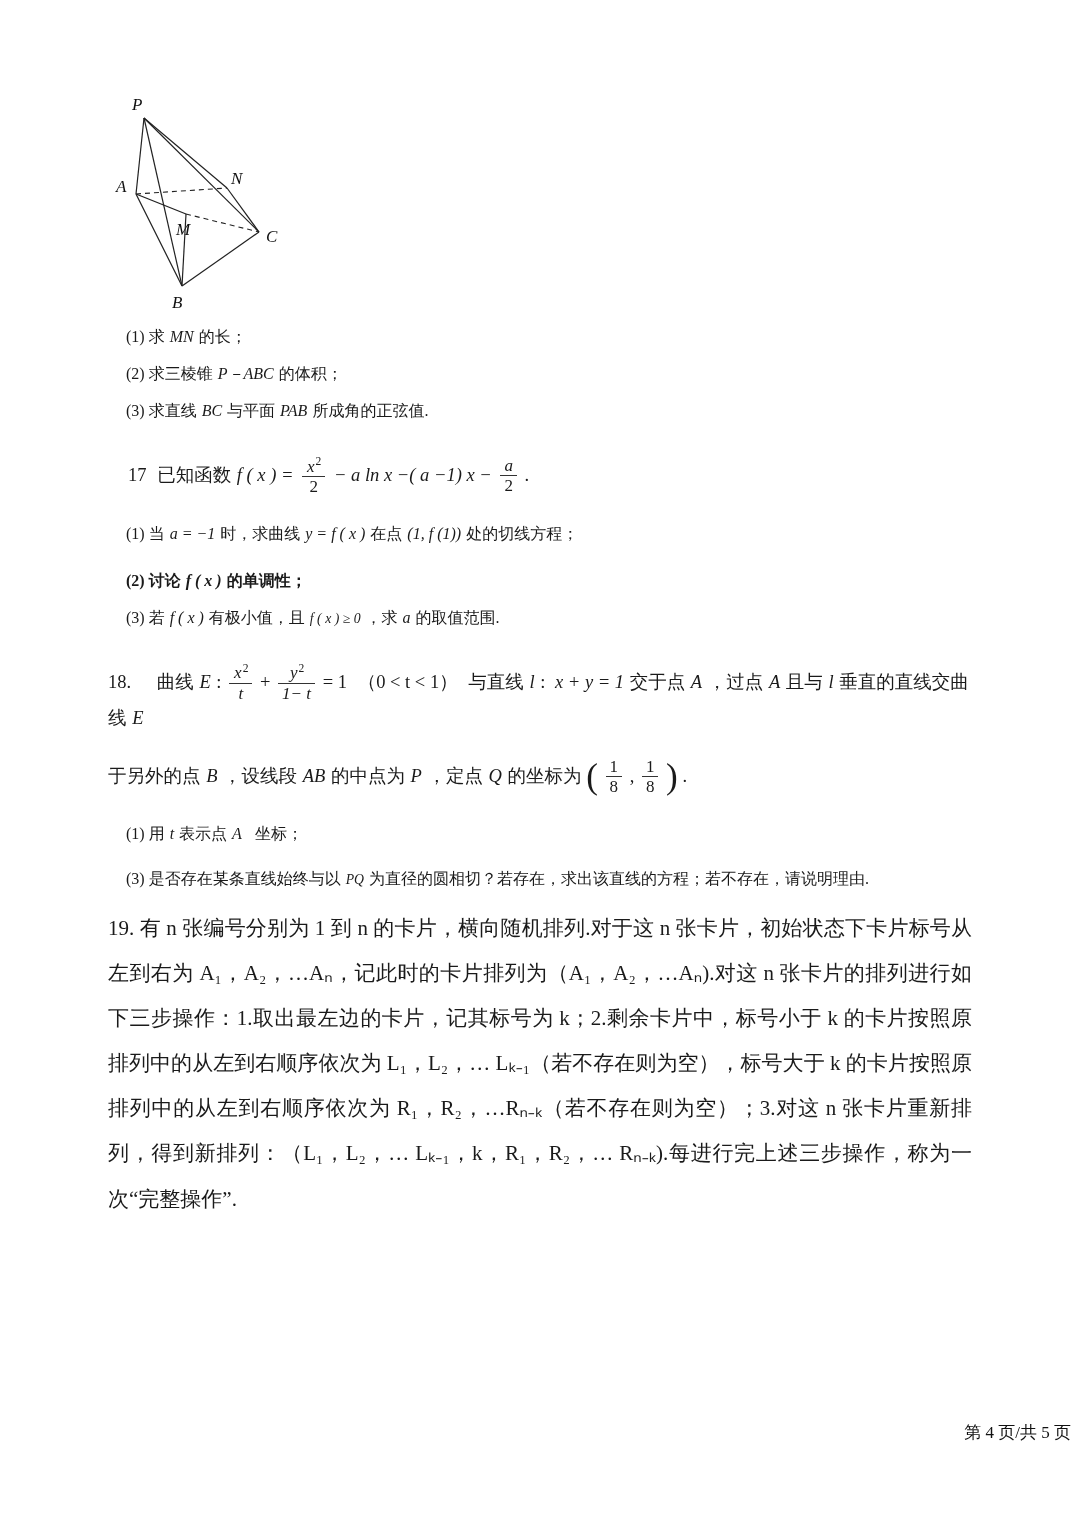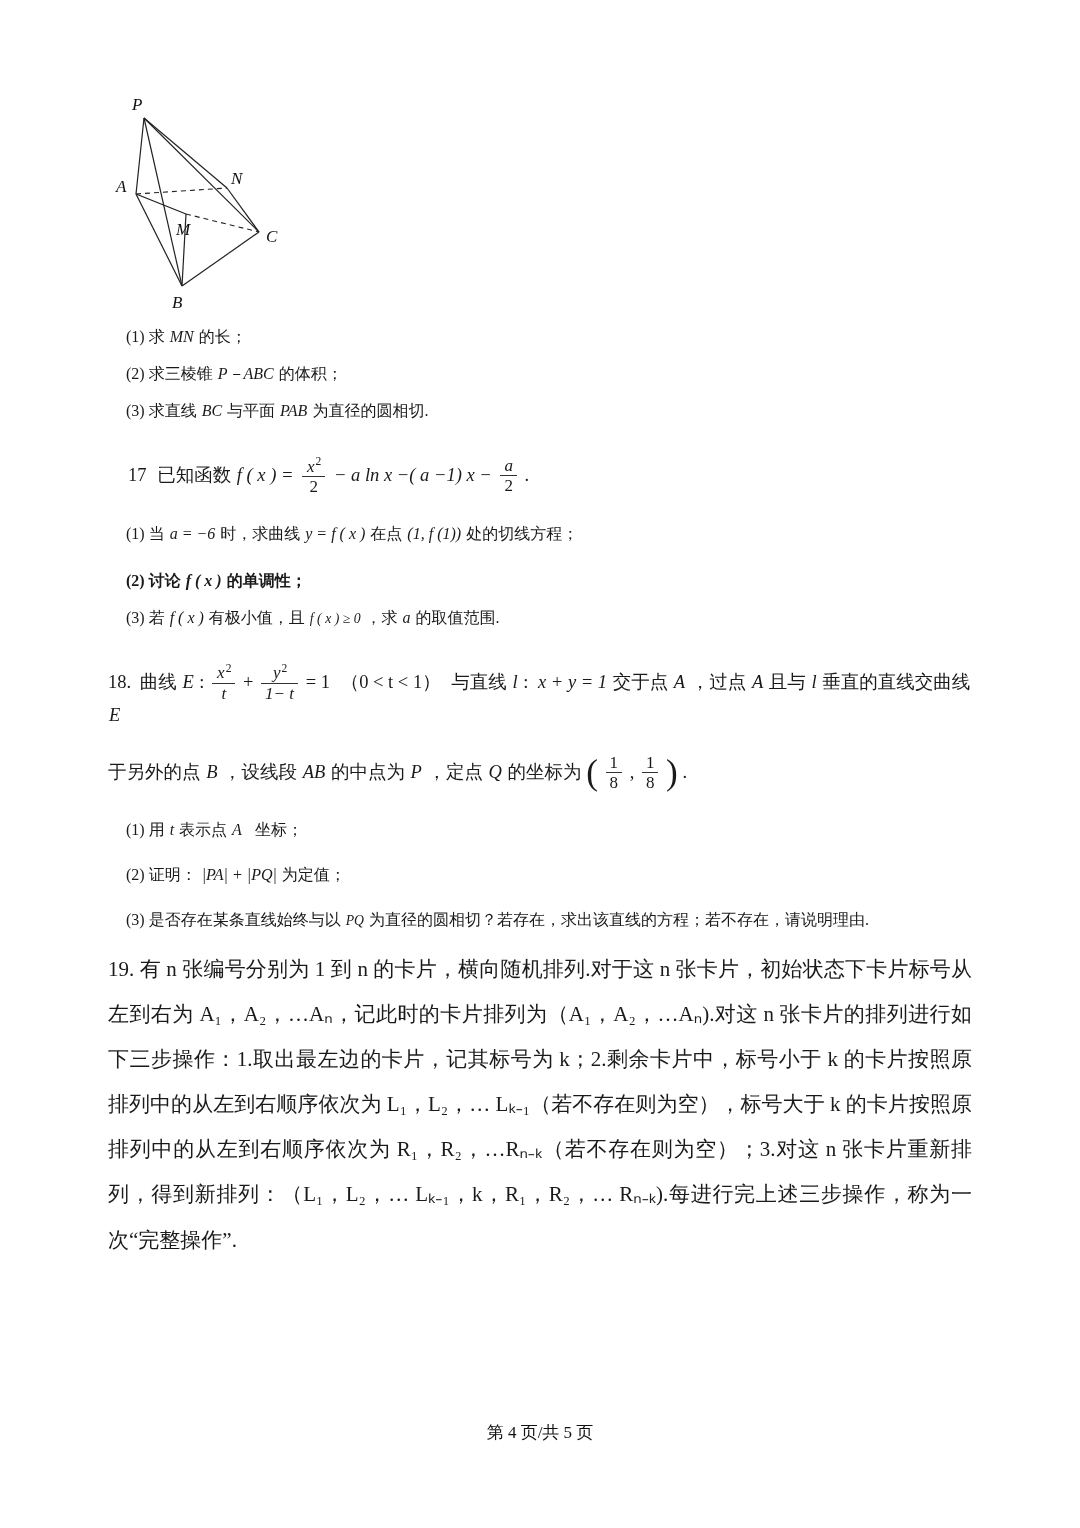--- a/index.html
+++ b/index.html
@@ -66,23 +66,23 @@
   }
   .para {
     font-size: 21px;
     line-height: 2.15;
     text-align: justify;
     margin: 18px 0 0 0;
   }
   .footer {
     position: absolute;
     left: 0;
-    right: 0;
+    right: 9px;
     bottom: 84px;
-    text-align: center;
+    text-align: right;
     font-size: 17px;
     font-family: "Liberation Serif", serif;
     color: #111;
   }
   svg text {
     font-family: "Liberation Serif", serif;
     font-style: italic;
     font-size: 17px;
     fill: #111;
   }
@@ -144,21 +144,21 @@
     <span class="mi">P－ABC</span>
     <span>的体积；</span>
   </div>
 
   <div class="sub-item">
     <span>(3)</span>
     <span>求直线</span>
     <span class="mi">BC</span>
     <span>与平面</span>
     <span class="mi">PAB</span>
-    <span>为直径的圆相切.</span>
+    <span>所成角的正弦值.</span>
   </div>
 
   <div class="main-item" style="margin-top:34px;margin-left:20px;">
     <span>17</span>
     <span style="margin-left:6px;">已知函数</span>
     <span class="mi">f ( x ) =</span>
     <span class="frac">
       <span class="num"><span class="mi">x</span><span class="sup">2</span></span>
       <span class="den">2</span>
     </span>
@@ -166,21 +166,21 @@
     <span class="frac">
       <span class="num mi">a</span>
       <span class="den">2</span>
     </span>
     <span>.</span>
   </div>
 
   <div class="sub-item" style="margin-top:26px;">
     <span>(1)</span>
     <span>当</span>
-    <span class="mi">a = −6</span>
+    <span class="mi">a = −1</span>
     <span>时，求曲线</span>
     <span class="mi">y = f ( x )</span>
     <span>在点</span>
     <span class="mi">(1, f (1))</span>
     <span>处的切线方程；</span>
   </div>
 
   <div class="sub-item" style="margin-top:26px;font-weight:bold;">
     <span>(2)</span>
     <span>讨论</span>
@@ -194,21 +194,21 @@
     <span class="mi">f ( x )</span>
     <span>有极小值，且</span>
     <span class="mi" style="font-size:0.86em;">f ( x ) ≥ 0</span>
     <span>，求</span>
     <span class="mi">a</span>
     <span>的取值范围.</span>
   </div>
 
   <div class="main-item" style="margin-top:34px;">
     <span>18.</span>
-    <span style="margin-left:4px;">曲线</span>
+    <span style="margin-left:21px;">曲线</span>
     <span class="mi">E</span>
     <span>:</span>
     <span class="frac">
       <span class="num"><span class="mi">x</span><span class="sup">2</span></span>
       <span class="den mi">t</span>
     </span>
     <span>+</span>
     <span class="frac">
       <span class="num"><span class="mi">y</span><span class="sup">2</span></span>
       <span class="den mi">1− t</span>
@@ -255,26 +255,20 @@
 
   <div class="sub-item" style="margin-top:26px;">
     <span>(1)</span>
     <span>用</span>
     <span class="mi">t</span>
     <span>表示点</span>
     <span class="mi">A</span>
     <span style="margin-left:8px;">坐标；</span>
   </div>
 
-  <div class="sub-item" style="margin-top:24px;">
-    <span>(2)</span>
-    <span>证明：</span>
-    <span class="mi abs-grp">|PA| + |PQ|</span>
-    <span>为定值；</span>
-  </div>
 
   <div class="sub-item" style="margin-top:24px;">
     <span>(3)</span>
     <span>是否存在某条直线始终与以</span>
     <span class="mi" style="font-size:0.86em;">PQ</span>
     <span>为直径的圆相切？若存在，求出该直线的方程；若不存在，请说明理由.</span>
   </div>
 
   <div class="para" style="margin-top:16px;">
     <span>19.</span>

